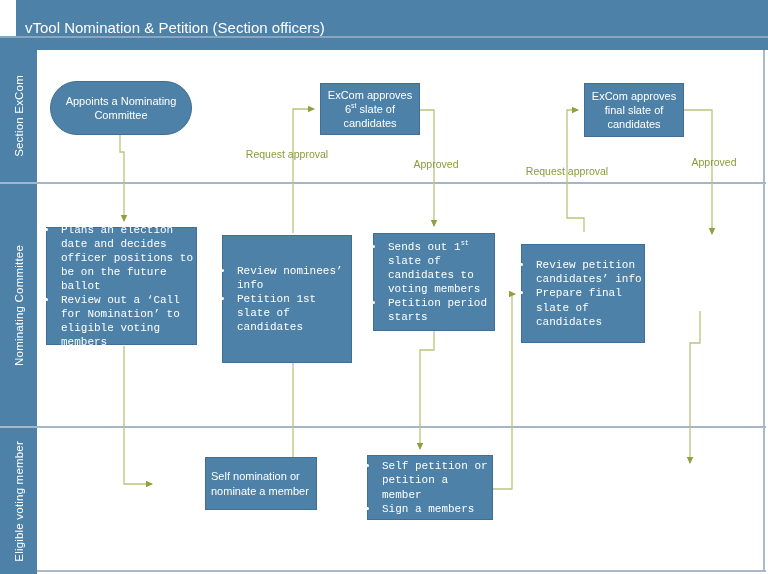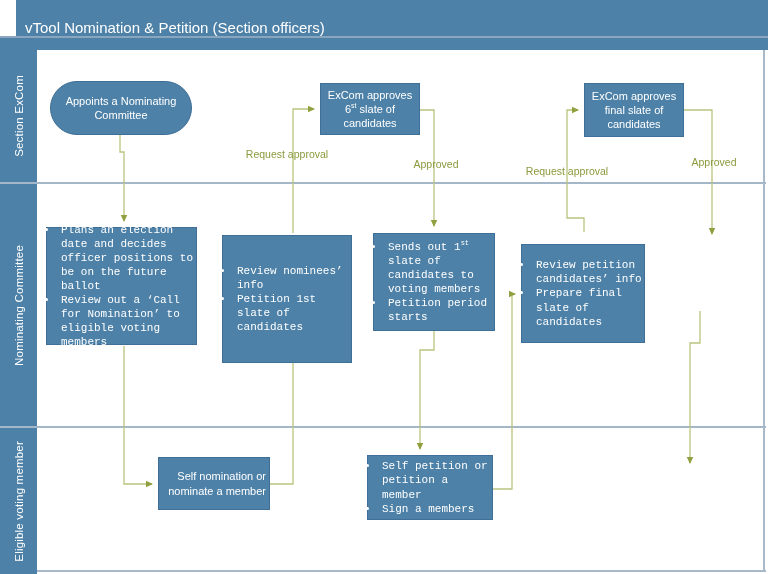--- a/index.html
+++ b/index.html
@@ -31,21 +31,21 @@
   .divider{position:absolute;left:0;width:766px;height:2px;background:#a3b7c9;}
   .div1{top:182px;} .div2{top:426px;}
   .border-right{position:absolute;left:763px;top:50px;width:2px;height:522px;background:#a8bac9;}
   .border-bottom{position:absolute;left:37px;top:570px;width:729px;height:2px;background:#a8bac9;}
   
   .node{
     position:absolute;background:#4d81a7;border:1px solid #3f6f97;color:#fff;
     font-size:11px;line-height:1.28;box-sizing:border-box;
   }
   .centered{display:flex;align-items:center;justify-content:center;text-align:center;padding:3px 5px;}
-  .leftpad{display:flex;align-items:center;text-align:right;padding:3px 3px 3px 5px;}
+  .leftpad{display:flex;align-items:center;text-align:left;padding:3px 3px 3px 5px;margin-left:47px;}
   .pill{border-radius:28px;}
   .endpill{border-radius:15px;}
   .bullets{display:flex;align-items:center;}
   .bullets ul{margin:0;padding-left:11px;list-style:disc outside;font-family:Liberation Mono, monospace;}
   .bullets li{padding-left:3px;margin:0;}
   sup{font-size:7px;line-height:0;}
   
   .edge-label{
     position:absolute;color:#8a9a3c;font-size:10.5px;white-space:nowrap;
     transform:translateX(-50%);

